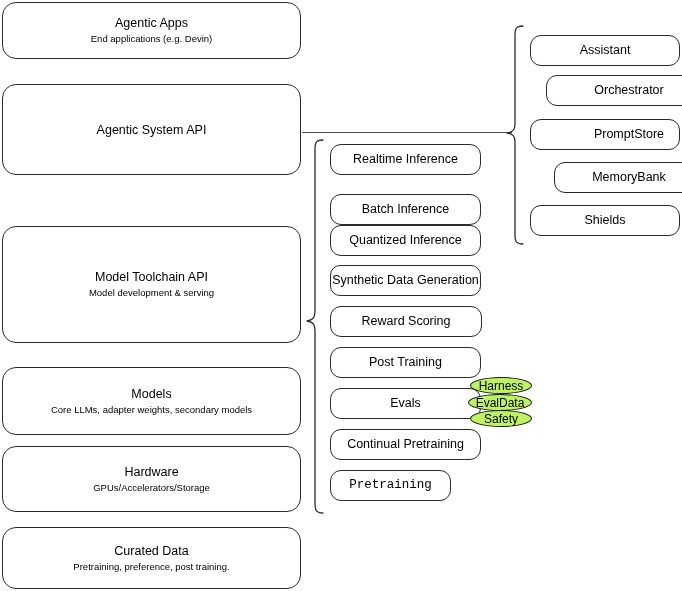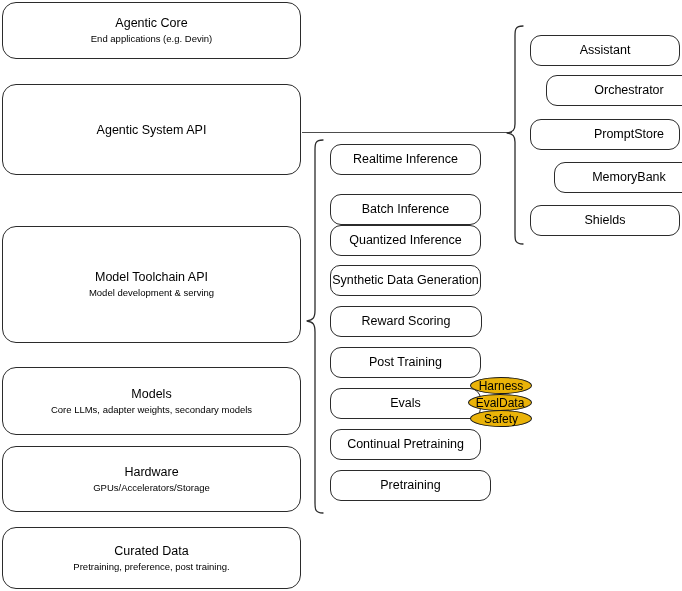--- a/index.html
+++ b/index.html
@@ -60,21 +60,21 @@
   .item-label {
     font-size: 12.5px;
     line-height: 15px;
     white-space: nowrap;
   }
 
   
   .pill {
     position: absolute;
     box-sizing: border-box;
-    background: #eab308;
+    background: #bef264;
     border: 1px solid #1a1a1a;
     border-radius: 50% / 50%;
     display: flex;
     align-items: center;
     justify-content: center;
     height: 17px;
     z-index: 6;
   }
   .pill-label {
     font-size: 12px;
@@ -102,21 +102,21 @@
     stroke-linecap: round;
     stroke-linejoin: round;
   }
 </style>
 </head>
 <body>
 
 <div id="canvas">
 
   <div class="rbox layer-box" style="left:2px; top:2px; width:299px; height:57px;">
-    <div class="layer-title">Agentic Core</div>
+    <div class="layer-title">Agentic Apps</div>
     <div class="layer-sub">End applications (e.g. Devin)</div>
   </div>
 
   <div class="rbox layer-box" style="left:2px; top:84px; width:299px; height:91px;">
     <div class="layer-title">Agentic System API</div>
   </div>
 
   <div class="rbox layer-box" style="left:2px; top:226px; width:299px; height:117px;">
     <div class="layer-title">Model Toolchain API</div>
     <div class="layer-sub">Model development &amp; serving</div>
@@ -166,21 +166,21 @@
   </div>
   <div class="rbox item-box" style="left:330px; top:347px; width:151px;">
     <div class="item-label">Post Training</div>
   </div>
   <div class="rbox item-box" style="left:330px; top:388px; width:151px;">
     <div class="item-label">Evals</div>
   </div>
   <div class="rbox item-box" style="left:330px; top:429px; width:151px;">
     <div class="item-label">Continual Pretraining</div>
   </div>
-  <div class="rbox item-box" style="left:330px; top:470px; width:161px;">
+  <div class="rbox item-box" style="left:330px; top:470px; width:121px;font-family:Liberation Mono, monospace;">
     <div class="item-label">Pretraining</div>
   </div>
 
   <div class="pill" style="left:470px; top:377px; width:62px;">
     <div class="pill-label">Harness</div>
   </div>
   <div class="pill" style="left:468px; top:394px; width:64px;">
     <div class="pill-label">EvalData</div>
   </div>
   <div class="pill" style="left:470px; top:410px; width:62px;">

